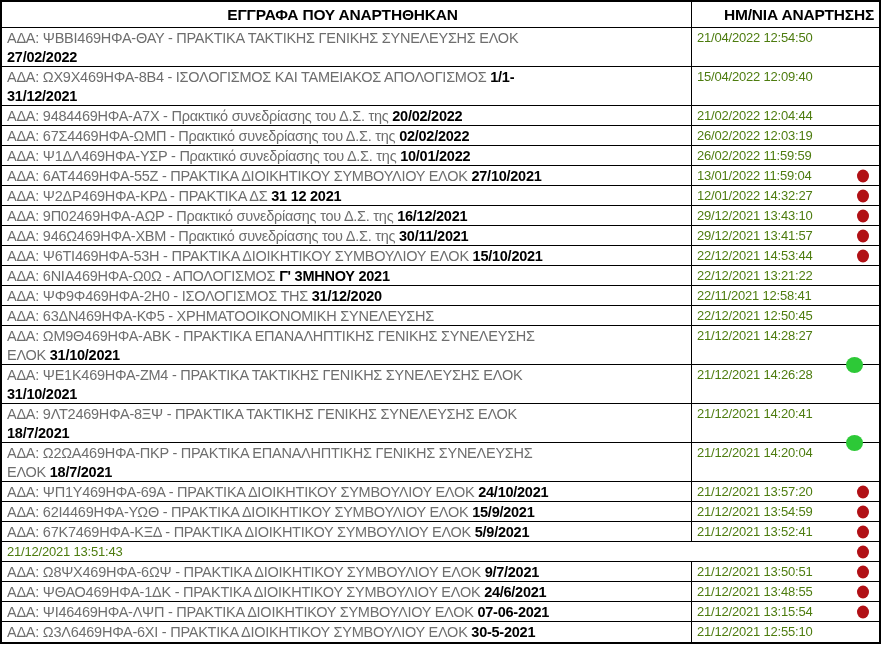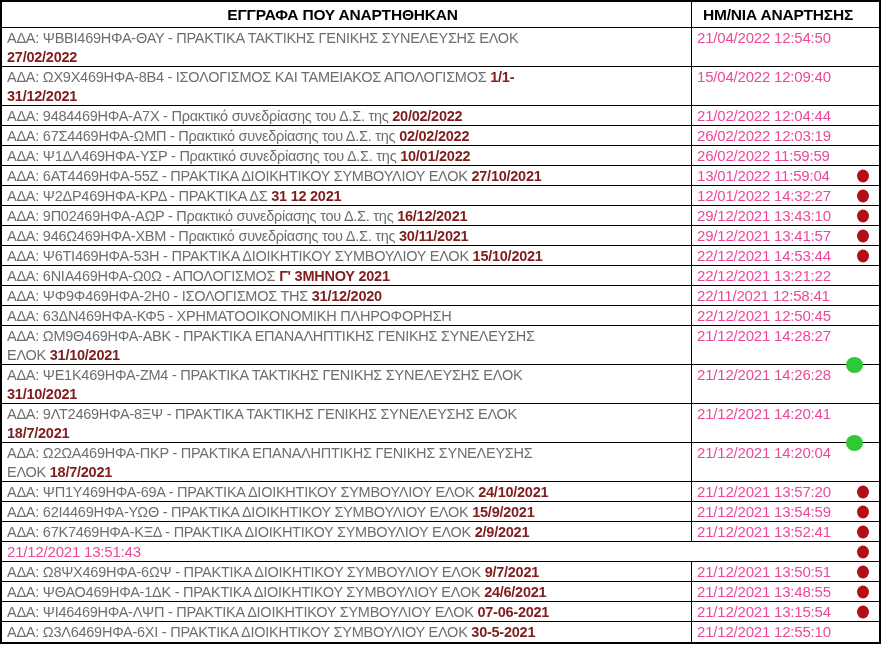--- a/index.html
+++ b/index.html
@@ -30,37 +30,38 @@
     display:flex;align-items:center;justify-content:center;
     letter-spacing:-0.2px;white-space:nowrap;overflow:hidden;
   }
   .cell{box-sizing:border-box;}
   .cell.left{
     border-right:1px solid #000;
     padding:1px 13px 0 5px;
     overflow:hidden;
   }
   .cell.right{
-    padding:1px 20px 0 5px;
+    padding:1px 5px 0 5px;
     overflow:hidden;
+    justify-content:flex-end;
   }
   .doc-text{
     color:#6E6E6E;
     font-size:14.5px;
     line-height:18.5px;
     letter-spacing:-0.25px;
     white-space:nowrap;
   }
   .doc-text b{
-    color:#7f1d1d;
+    color:#000000;
     font-weight:bold;
   }
   .date-text{
-    color:#ec4899;
-    font-size:15px;
+    color:#4d7c0f;
+    font-size:13px;
     line-height:18px;
     letter-spacing:-0.2px;
     white-space:nowrap;
     display:block;
   }
   .dot{
     position:absolute;
     border-radius:50%;
     z-index:2;
   }
@@ -160,21 +161,21 @@
         <span class="date-text">22/12/2021 13:21:22</span>
       </div>
     </div>
     <div class="t-row h1">
       <div class="cell left"><span class="doc-text">ΑΔΑ: ΨΦ9Φ469ΗΦΑ-2Η0 - ΙΣΟΛΟΓΙΣΜΟΣ ΤΗΣ <b>31/12/2020</b></span></div>
       <div class="cell right">
         <span class="date-text">22/11/2021 12:58:41</span>
       </div>
     </div>
     <div class="t-row h1">
-      <div class="cell left"><span class="doc-text">ΑΔΑ: 63ΔΝ469ΗΦΑ-ΚΦ5 - ΧΡΗΜΑΤΟΟΙΚΟΝΟΜΙΚΗ ΠΛΗΡΟΦΟΡΗΣΗ</span></div>
+      <div class="cell left"><span class="doc-text">ΑΔΑ: 63ΔΝ469ΗΦΑ-ΚΦ5 - ΧΡΗΜΑΤΟΟΙΚΟΝΟΜΙΚΗ ΣΥΝΕΛΕΥΣΗΣ</span></div>
       <div class="cell right">
         <span class="date-text">22/12/2021 12:50:45</span>
       </div>
     </div>
     <div class="t-row h2">
       <div class="cell left"><span class="doc-text">ΑΔΑ: ΩΜ9Θ469ΗΦΑ-ΑΒΚ - ΠΡΑΚΤΙΚΑ ΕΠΑΝΑΛΗΠΤΙΚΗΣ ΓΕΝΙΚΗΣ ΣΥΝΕΛΕΥΣΗΣ<br>ΕΛΟΚ <b>31/10/2021</b></span></div>
       <span class="dot green" style="background: rgb(45, 201, 55);"></span>
       <div class="cell right">
         <span class="date-text">21/12/2021 14:28:27</span>
       </div>
@@ -206,21 +207,21 @@
       </div>
     </div>
     <div class="t-row h1">
       <div class="cell left"><span class="doc-text">ΑΔΑ: 62Ι4469ΗΦΑ-ΥΩΘ - ΠΡΑΚΤΙΚΑ ΔΙΟΙΚΗΤΙΚΟΥ ΣΥΜΒΟΥΛΙΟΥ ΕΛΟΚ <b>15/9/2021</b></span></div>
       <span class="dot red" style="background: rgb(177, 17, 22);"></span>
       <div class="cell right">
         <span class="date-text">21/12/2021 13:54:59</span>
       </div>
     </div>
     <div class="t-row h1">
-      <div class="cell left"><span class="doc-text">ΑΔΑ: 67Κ7469ΗΦΑ-ΚΞΔ - ΠΡΑΚΤΙΚΑ ΔΙΟΙΚΗΤΙΚΟΥ ΣΥΜΒΟΥΛΙΟΥ ΕΛΟΚ <b>2/9/2021</b></span></div>
+      <div class="cell left"><span class="doc-text">ΑΔΑ: 67Κ7469ΗΦΑ-ΚΞΔ - ΠΡΑΚΤΙΚΑ ΔΙΟΙΚΗΤΙΚΟΥ ΣΥΜΒΟΥΛΙΟΥ ΕΛΟΚ <b>5/9/2021</b></span></div>
       <span class="dot red" style="background: rgb(177, 17, 22);"></span>
       <div class="cell right">
         <span class="date-text">21/12/2021 13:52:41</span>
       </div>
     </div>
     <div class="t-row h1">
       <span class="dot red" style="background: rgb(177, 17, 22);"></span>
       <div class="cell right">
         <span class="date-text">21/12/2021 13:51:43</span>
       </div>

